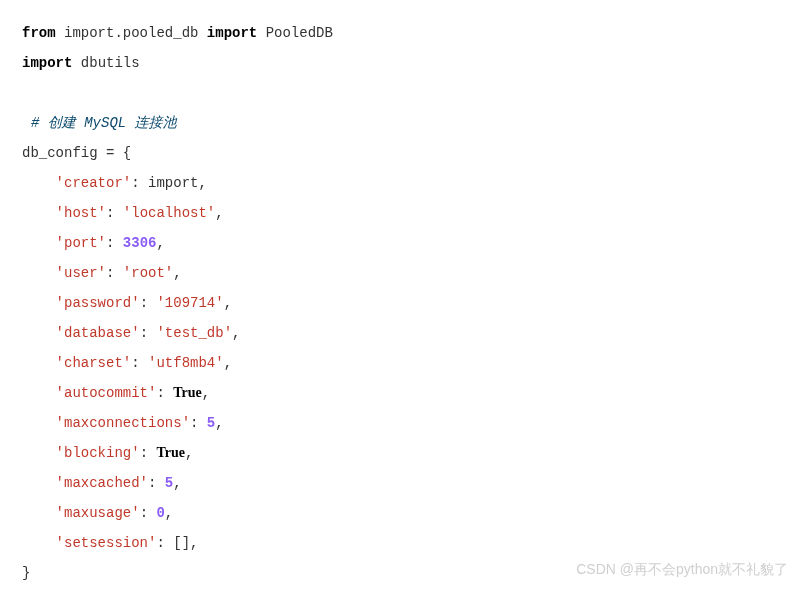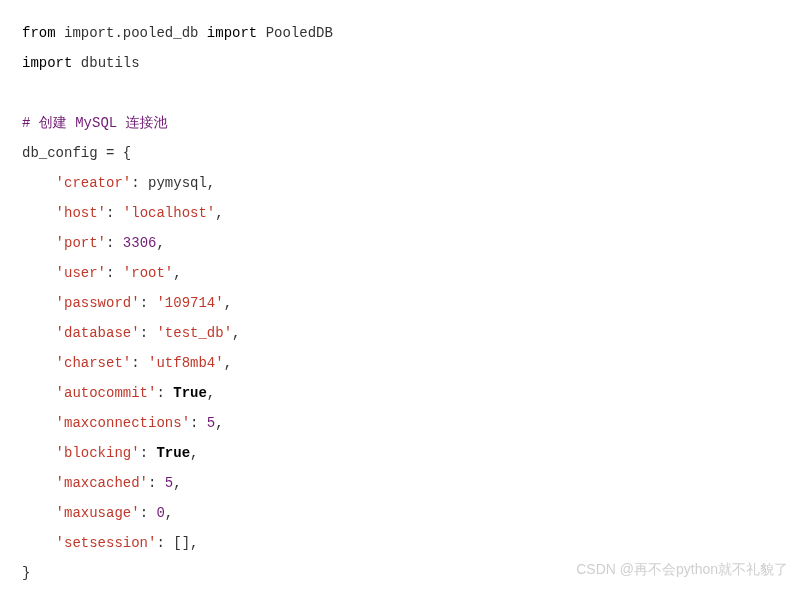--- a/index.html
+++ b/index.html
@@ -7,45 +7,45 @@
   background: #ffffff;
   font-family: Consolas, Monaco, 'Courier New', monospace;
   font-size: 14px;
   line-height: 30px;
   padding: 18px 22px;
   width: 812px;
   height: 594px;
   position: relative;
 }
 .code-container { white-space: pre; color: #333; }
-.kw { font-weight: normal; color: #000; }
-.cm-italic { color: #701a75; }
+.kw { font-weight: bold; color: #000; }
+.cm-italic { font-style: italic; color: #0c4a6e; margin-left: 9px; }
 .str { color: #c0392b; text-align: right; }
-.num { color: #701a75; }
-.bool { font-weight: bold; color: #000; }
+.num { color: #8b5cf6; font-weight: bold; }
+.bool { font-weight: bold; color: #000; font-family: Liberation Serif, serif; }
 .plain { color: #333; }
 .watermark {
   position: absolute;
   bottom: 10px;
   right: 24px;
   color: #cfcfcf;
   font-family: Arial, sans-serif;
   font-size: 14px;
   font-weight: 400;
 }
 </style>
 </head>
 <body>
 
 <div class="code-container"><span class="kw">from</span><span class="plain"> import.pooled_db </span><span class="kw">import</span><span class="plain"> PooledDB</span>
 <span class="kw">import</span><span class="plain"> dbutils</span>
 <span></span>
 <span class="cm-italic"># 创建 MySQL 连接池</span>
 <span class="plain">db_config = {</span>
-<span>    </span><span class="str">'creator'</span><span class="plain">: pymysql,</span>
+<span>    </span><span class="str">'creator'</span><span class="plain">: import,</span>
 <span>    </span><span class="str">'host'</span><span class="plain">: </span><span class="str">'localhost'</span><span class="plain">,</span>
 <span>    </span><span class="str">'port'</span><span class="plain">: </span><span class="num">3306</span><span class="plain">,</span>
 <span>    </span><span class="str">'user'</span><span class="plain">: </span><span class="str">'root'</span><span class="plain">,</span>
 <span>    </span><span class="str">'password'</span><span class="plain">: </span><span class="str">'109714'</span><span class="plain">,</span>
 <span>    </span><span class="str">'database'</span><span class="plain">: </span><span class="str">'test_db'</span><span class="plain">,</span>
 <span>    </span><span class="str">'charset'</span><span class="plain">: </span><span class="str">'utf8mb4'</span><span class="plain">,</span>
 <span>    </span><span class="str">'autocommit'</span><span class="plain">: </span><span class="bool">True</span><span class="plain">,</span>
 <span>    </span><span class="str">'maxconnections'</span><span class="plain">: </span><span class="num">5</span><span class="plain">,</span>
 <span>    </span><span class="str">'blocking'</span><span class="plain">: </span><span class="bool">True</span><span class="plain">,</span>
 <span>    </span><span class="str">'maxcached'</span><span class="plain">: </span><span class="num">5</span><span class="plain">,</span>

